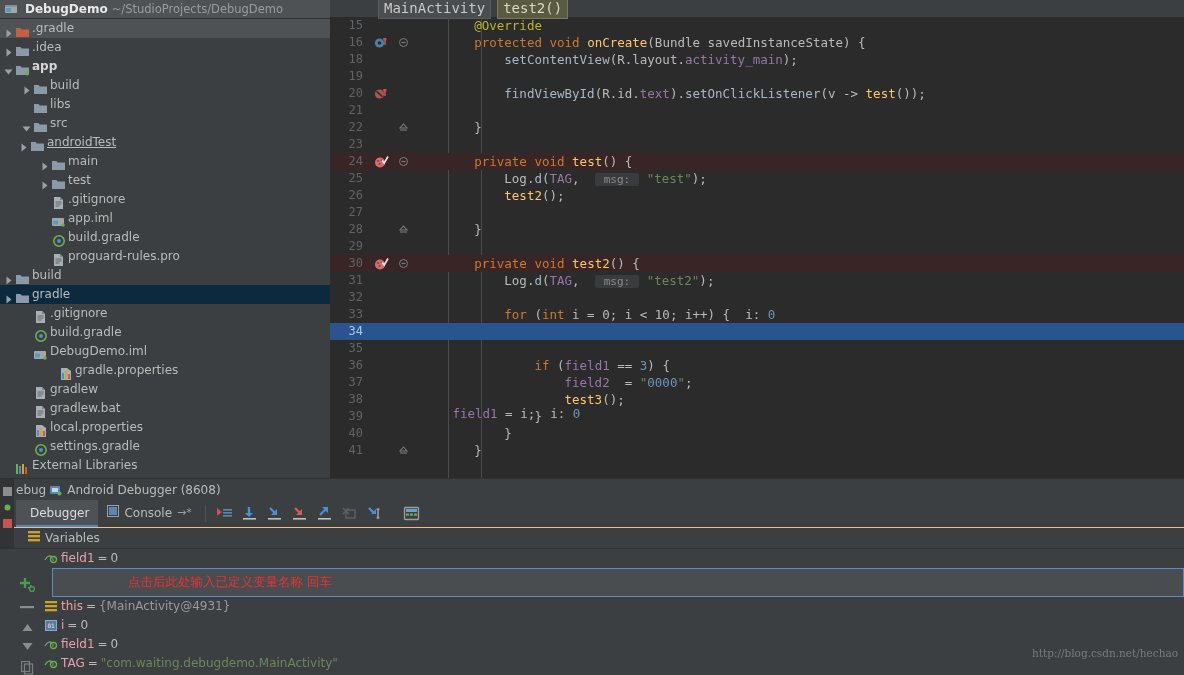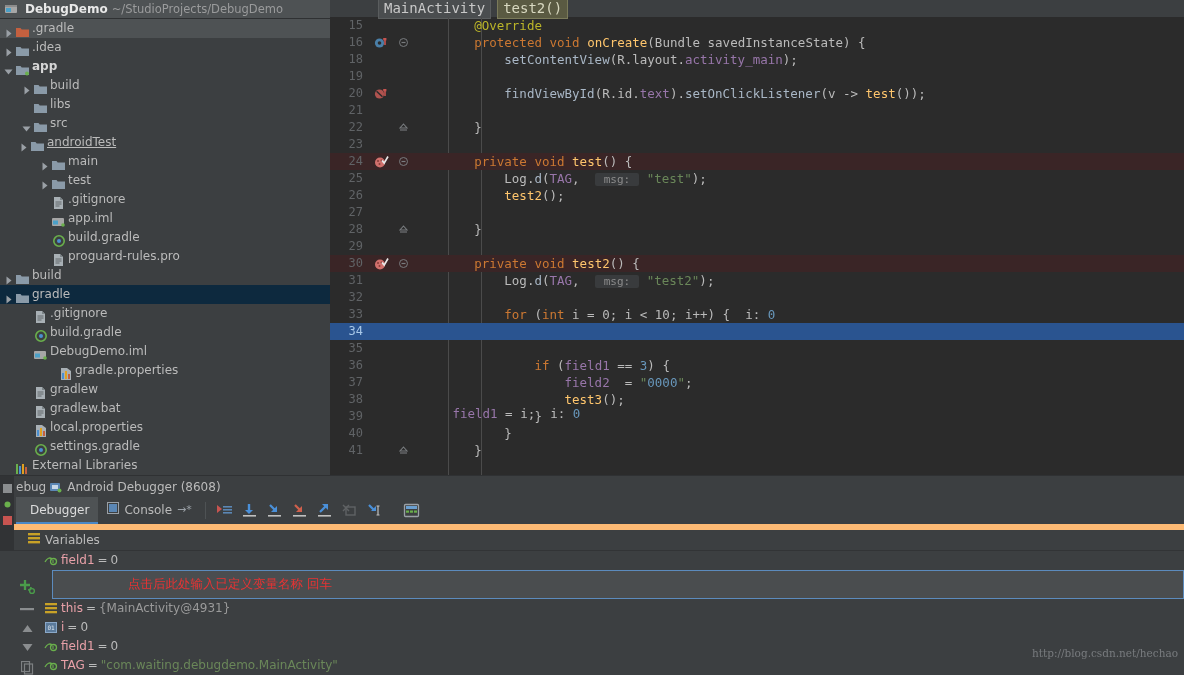--- a/index.html
+++ b/index.html
@@ -65,21 +65,21 @@
   
   .kw{color:#cc7832;} .fn{color:#ffc66d;} .str{color:#6a8759;} .num{color:#6897bb;}
   .fld{color:#9876aa;} .ann{color:#bbb529;} .txt{color:#a9b7c6;}
   .hint{color:#8c8c8c;background:#393b3d;border-radius:2px;padding:0 9px;font-size:11px;font-style:normal;}
   .guide{position:absolute;top:0;bottom:0;width:1px;background:#4b4b4b;}
 
   
   .dbg{flex:1;background:#3c3f41;display:flex;flex-direction:column;position:relative;border-top:1px solid #2f3133;}
   .dbg-head{height:21px;display:flex;align-items:center;gap:2px;padding-left:2px;background:#3c3f41;}
   .dbg-head .t{font-size:12px;color:#bbbbbb;}
-  .dbg-tabs{height:27px;display:flex;align-items:stretch;background:#3c3f41;border-bottom:6px solid #fdba74;}
+  .dbg-tabs{height:27px;display:flex;align-items:stretch;background:#3c3f41;border-bottom:1px solid #fdba74;}
   .tab{
     display:flex;align-items:center;padding:0 9px;gap:5px;font-size:12px;color:#bbbbbb;
     border-bottom:2px solid transparent;
   }
   .tab.on{background:#4e5254;border-bottom-color:#4a88c7;color:#ddd;}
   .tbsep{width:1px;background:#4e5254;margin:5px 4px;}
   .tbicons{display:flex;align-items:center;gap:3px;padding-left:4px;}
   .tbi{width:22px;height:22px;display:flex;align-items:center;justify-content:center;}
   .vars-head{height:20px;display:flex;align-items:center;gap:5px;padding-left:28px;background:#3c3f41;border-bottom:1px solid #323436;}
   .vars-body{flex:1;position:relative;background:#3c3f41;overflow:hidden;}

